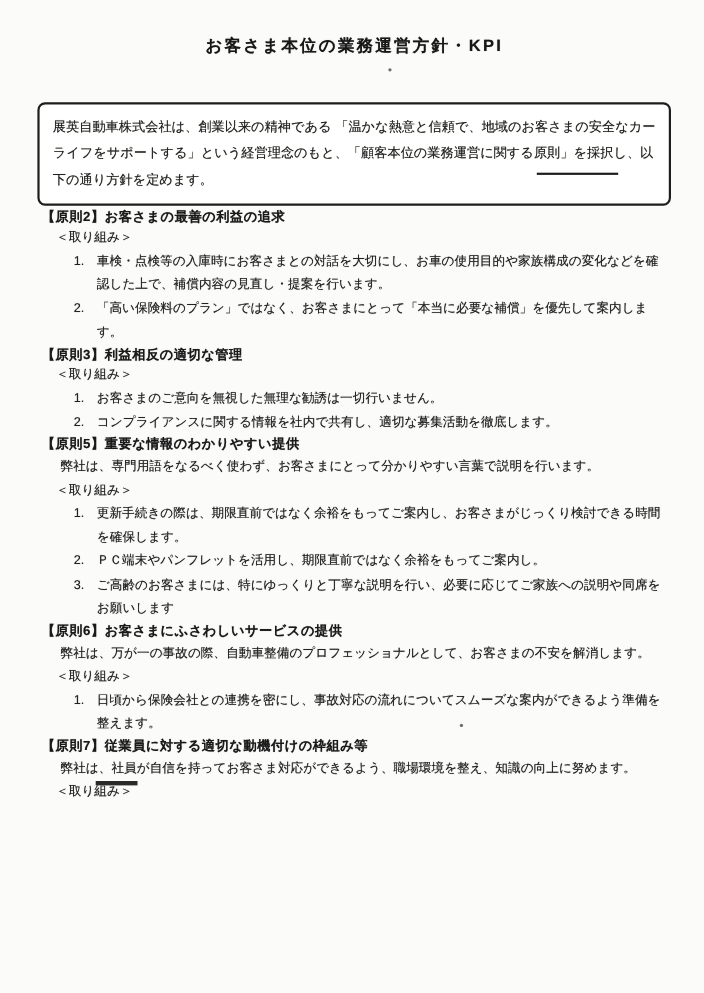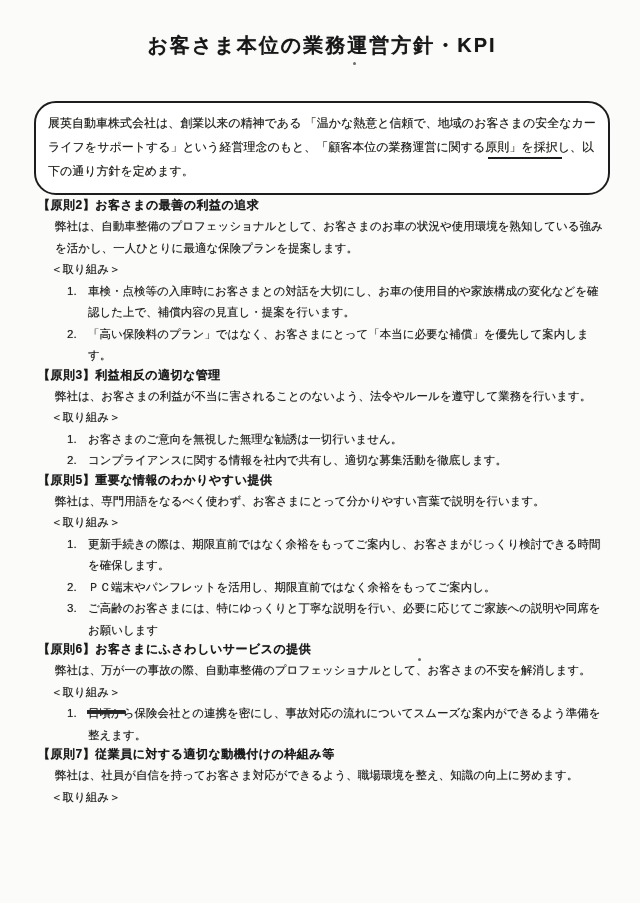--- a/index.html
+++ b/index.html
@@ -19,29 +19,29 @@
     padding: 28px 34px 0 38px;
   }
   
   .scan {
     filter: blur(0.32px) contrast(1.05);
     text-shadow: 0 0 0.7px rgba(25,25,25,0.55);
   }
   .doc-title {
     margin: 4px 0 0 0;
     text-align: center;
-    font-size: 20px;
+    font-size: 15px;
     font-weight: bold;
     letter-spacing: 2px;
     color: #1c1c1c;
   }
   .intro-box {
     margin: 42px -4px 0 -4px;
     border: 2px solid #222;
-    border-radius: 22px;
+    border-radius: 7px;
     padding: 8px 12px 10px 12px;
     font-size: 12px;
     line-height: 24px;
     background: #fbfbf9;
   }
   .sections { display: block; }
   .section { }
   .section:first-child { margin-top: 2px; }
   .section-heading {
     margin: 0;
@@ -111,31 +111,29 @@
 
     <h1 class="doc-title">お客さま本位の業務運営方針・KPI</h1>
 
     <div class="intro-box">
       <p style="margin:0">展英自動車株式会社は、創業以来の精神である 「温かな熱意と信頼で、地域のお客さまの安全なカーライフをサポートする」という経営理念のもと、「顧客本位の業務運営に関する原則」を採択し、以下の通り方針を定めます。</p>
     </div>
 
     <div class="sections">
   <section class="section">
     <h2 class="section-heading">【原則2】お客さまの最善の利益の追求</h2>
-    <p class="section-body">弊社は、自動車整備のプロフェッショナルとして、お客さまのお車の状況や使用環境を熟知している強みを活かし、一人ひとりに最適な保険プランを提案します。</p>
     <p class="initiatives-label">＜取り組み＞</p>
     <ol class="initiatives-list">
             <li>車検・点検等の入庫時にお客さまとの対話を大切にし、お車の使用目的や家族構成の変化などを確認した上で、補償内容の見直し・提案を行います。</li>
             <li>「高い保険料のプラン」ではなく、お客さまにとって「本当に必要な補償」を優先して案内します。</li>
           </ol>
   </section>
 
   <section class="section">
     <h2 class="section-heading">【原則3】利益相反の適切な管理</h2>
-    <p class="section-body">弊社は、お客さまの利益が不当に害されることのないよう、法令やルールを遵守して業務を行います。</p>
     <p class="initiatives-label">＜取り組み＞</p>
     <ol class="initiatives-list">
             <li>お客さまのご意向を無視した無理な勧誘は一切行いません。</li>
             <li>コンプライアンスに関する情報を社内で共有し、適切な募集活動を徹底します。</li>
           </ol>
   </section>
 
   <section class="section">
     <h2 class="section-heading">【原則5】重要な情報のわかりやすい提供</h2>
     <p class="section-body">弊社は、専門用語をなるべく使わず、お客さまにとって分かりやすい言葉で説明を行います。</p>

